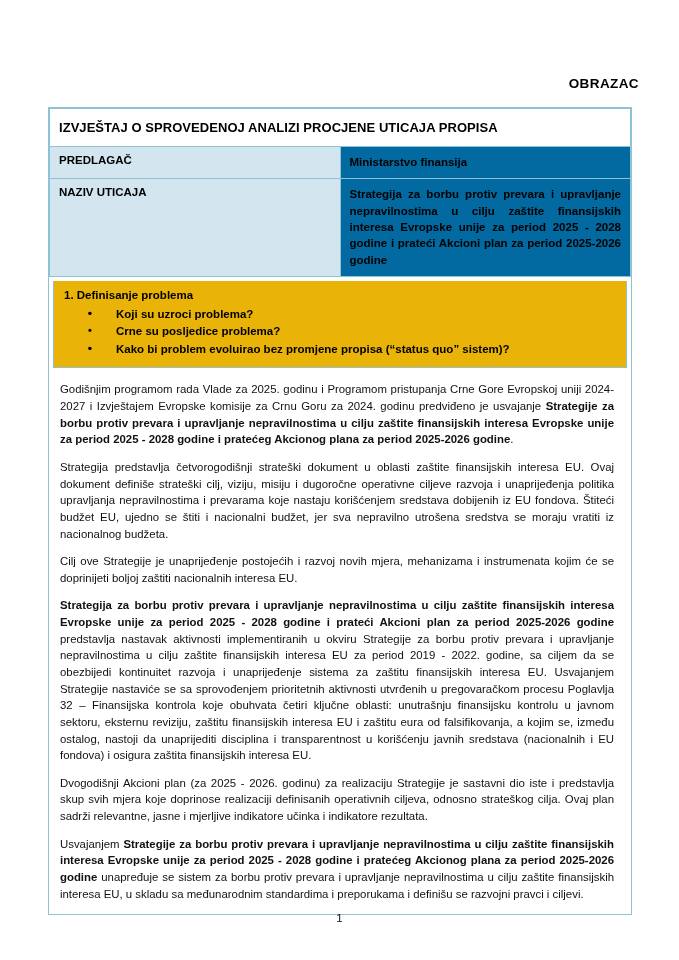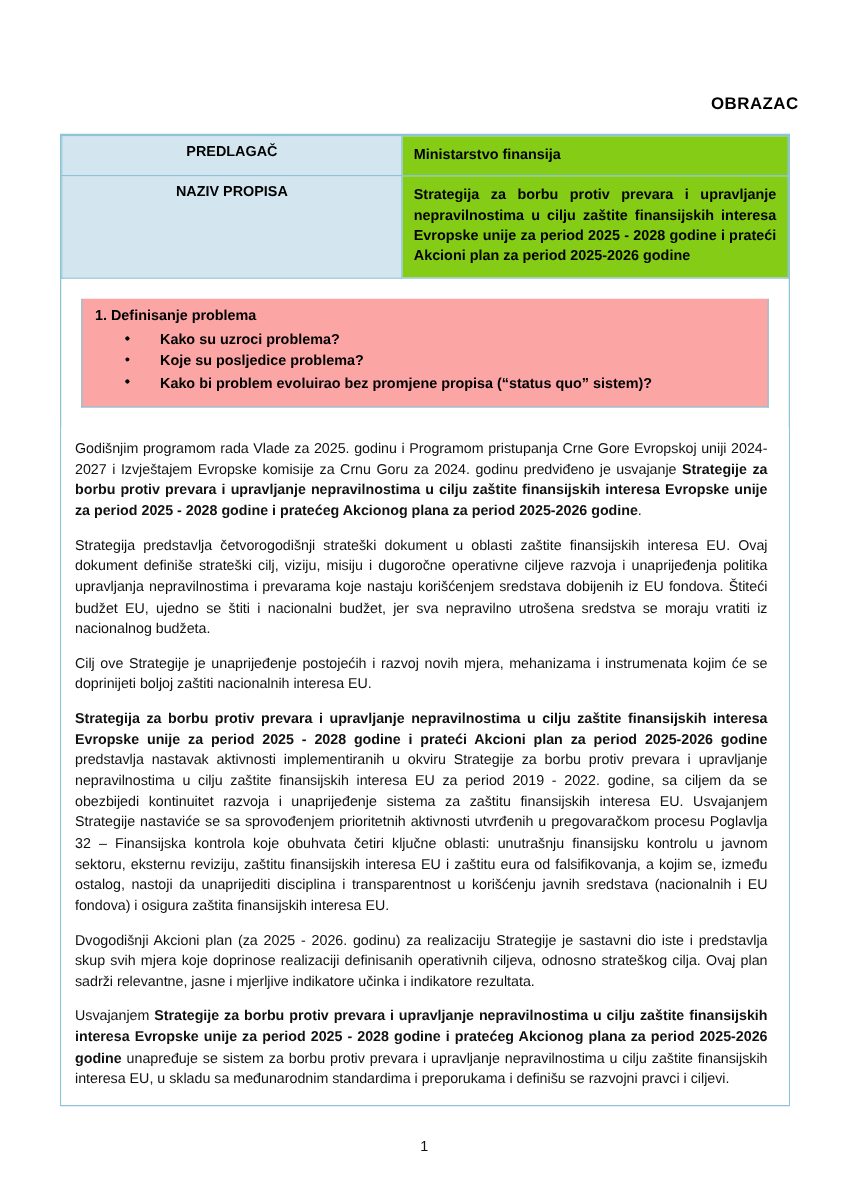--- a/index.html
+++ b/index.html
@@ -62,44 +62,43 @@
   }
   .info-table td.title-cell {
     background: #ffffff;
     padding: 9px 9px 10px 9px;
   }
   .row-label {
     background: #d3e6ef;
     font-weight: bold;
     font-size: 11.5px;
     width: 253px;
-    text-align: center;
   }
   .row-value {
-    background: #84cc16;
+    background: #0369a1;
     font-weight: bold;
     font-size: 11.5px;
     text-align: justify;
     line-height: 1.42;
   }
   .doc-main-title {
     font-size: 13px;
     font-weight: bold;
     letter-spacing: 0.05px;
     color: #000;
   }
 
   
   .section-block {
-    background: #fca5a5;
+    background: #eab308;
     border-left: 1px solid #8ec3d6;
     border-right: 1px solid #8ec3d6;
     border-bottom: 1px solid #8ec3d6;
     padding: 8px 10px 9px 10px;
-    margin: 16px;
+    margin: 4px;
   }
   .section-heading {
     font-size: 11.5px;
     font-weight: bold;
     margin: 0 0 5px 0;
   }
   .section-list {
     list-style: none;
     margin: 0;
     padding: 0 0 0 24px;
@@ -157,43 +156,48 @@
 
   <div class="header-bar">
     <span class="header-title">OBRAZAC</span>
   </div>
 
   <div class="doc-frame">
 
     <table class="info-table">
       <tbody>
         <tr>
+          <td class="title-cell" colspan="2">
+            <span class="doc-main-title">IZVJEŠTAJ O SPROVEDENOJ ANALIZI PROCJENE UTICAJA PROPISA</span>
+          </td>
+        </tr>
+        <tr>
           <td class="row-label">PREDLAGAČ</td>
           <td class="row-value">Ministarstvo finansija</td>
         </tr>
         <tr>
-          <td class="row-label">NAZIV PROPISA</td>
+          <td class="row-label">NAZIV UTICAJA</td>
           <td class="row-value">Strategija za borbu protiv prevara i upravljanje nepravilnostima u cilju zaštite finansijskih interesa Evropske unije za period 2025 - 2028 godine i prateći Akcioni plan za period 2025-2026 godine</td>
         </tr>
       </tbody>
     </table>
 
     <div class="section-block">
       <div class="section-heading">1. Definisanje problema</div>
       <ul class="section-list">
         <li>
           <span class="bullet">•</span>
         </li>
         <li>
           <span class="bullet">•</span>
-          <span>Kako su uzroci problema?</span>
-        </li>
-        <li>
-          <span class="bullet">•</span>
-          <span>Koje su posljedice problema?</span>
+          <span>Koji su uzroci problema?</span>
+        </li>
+        <li>
+          <span class="bullet">•</span>
+          <span>Crne su posljedice problema?</span>
         </li>
         <li>
           <span class="bullet">•</span>
         </li>
         <li>
           <span class="bullet">•</span>
           <span>Kako bi problem evoluirao bez promjene propisa (“status quo” sistem)?</span>
         </li>
       </ul>
     </div>

